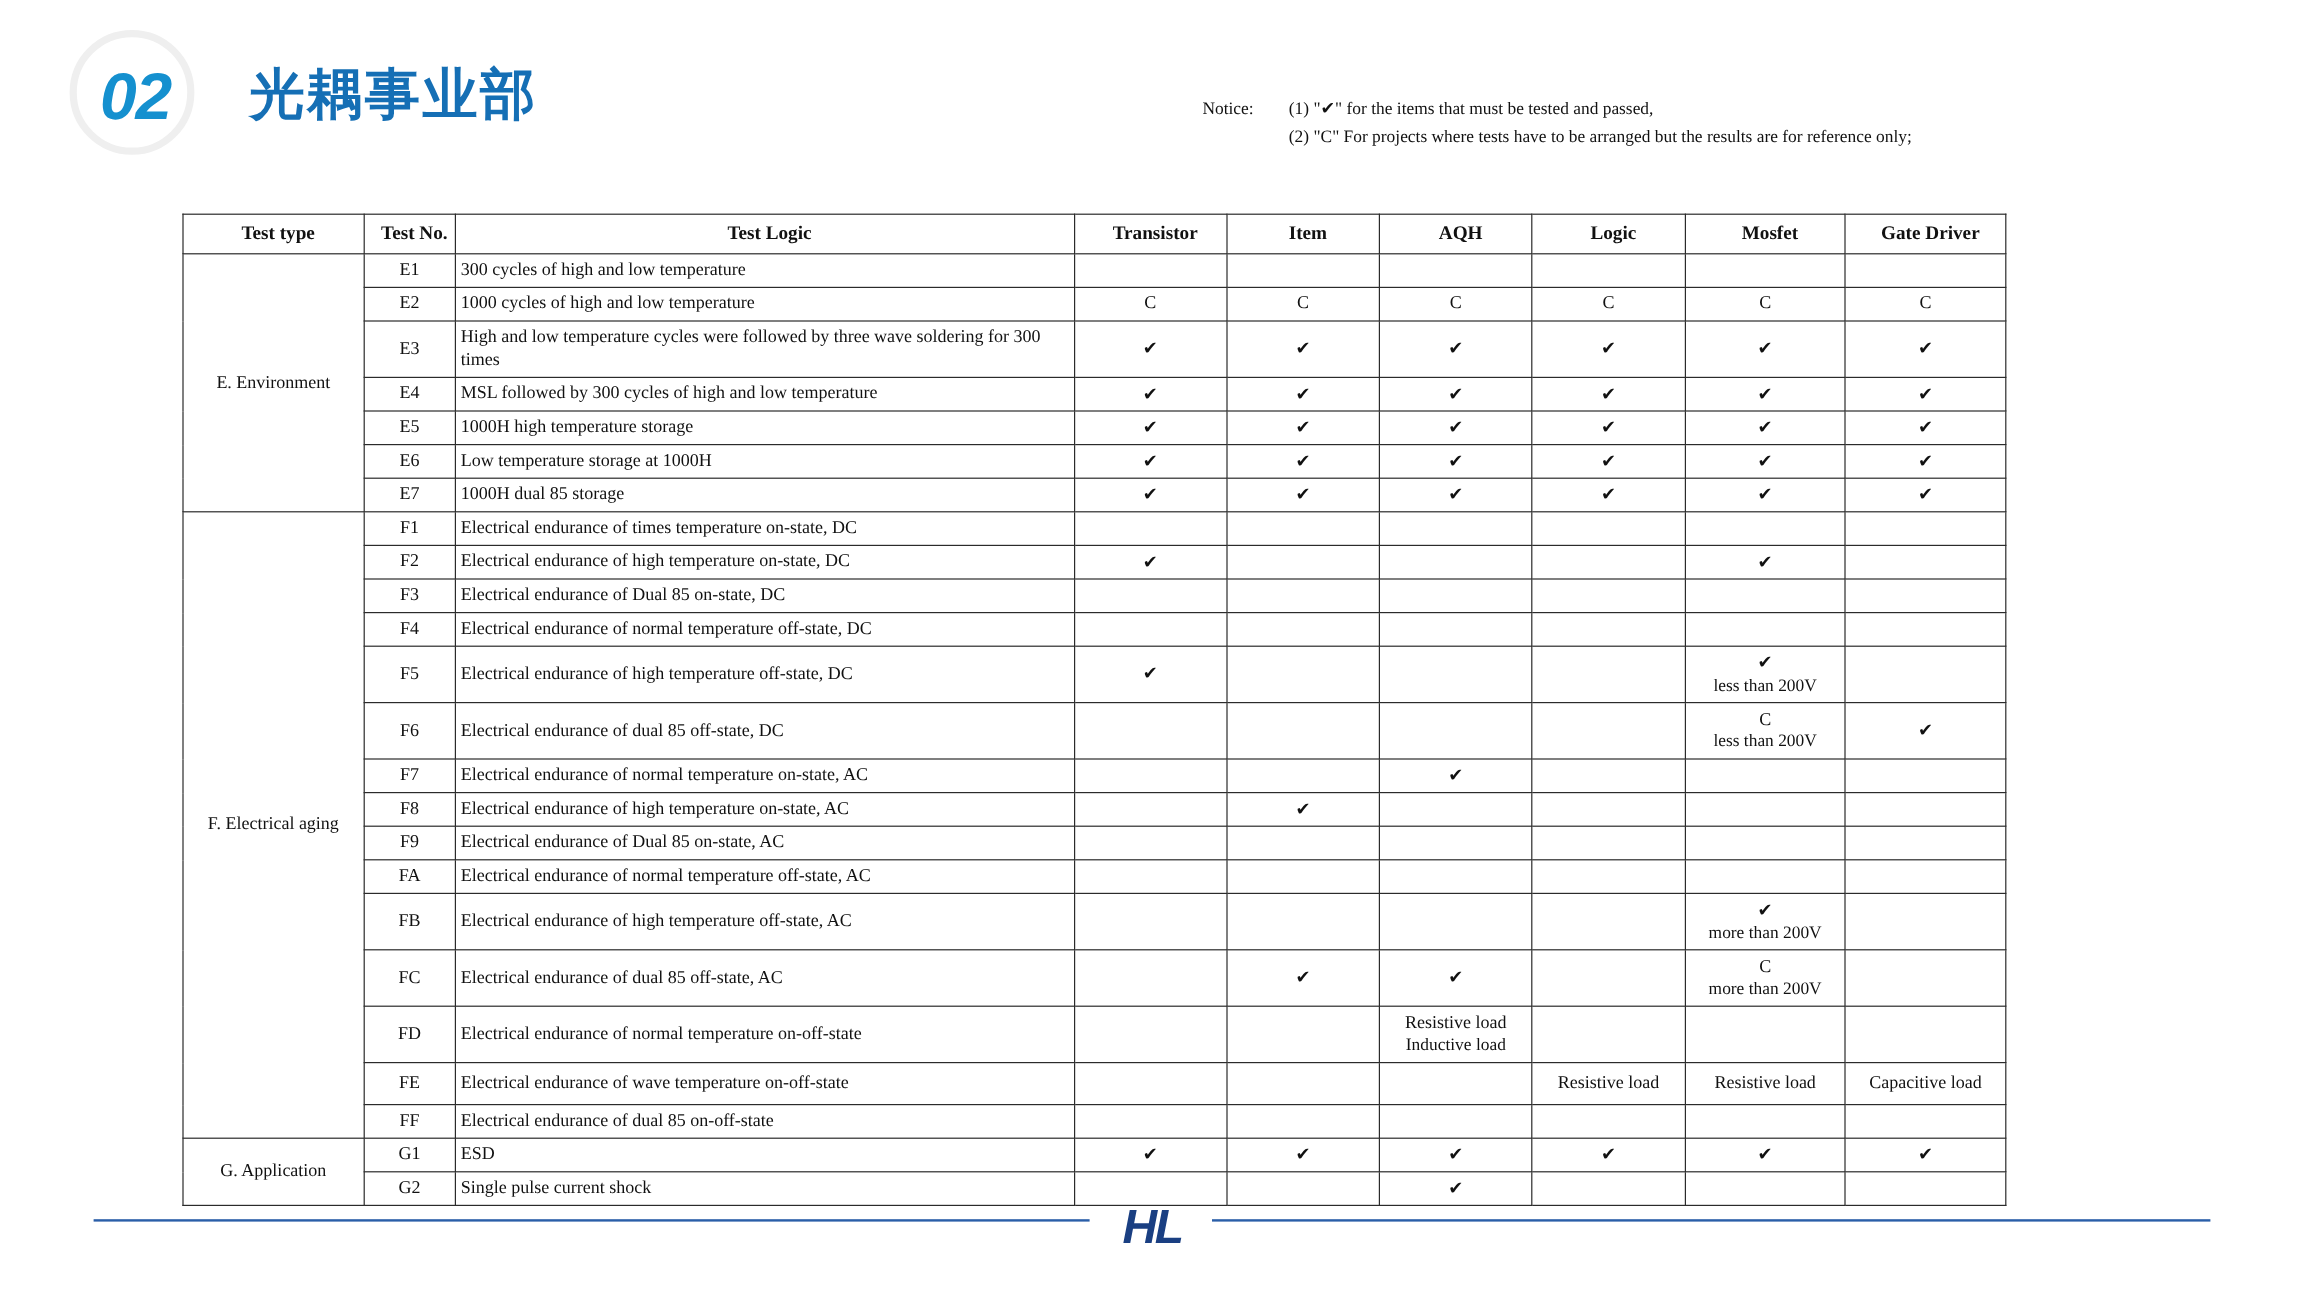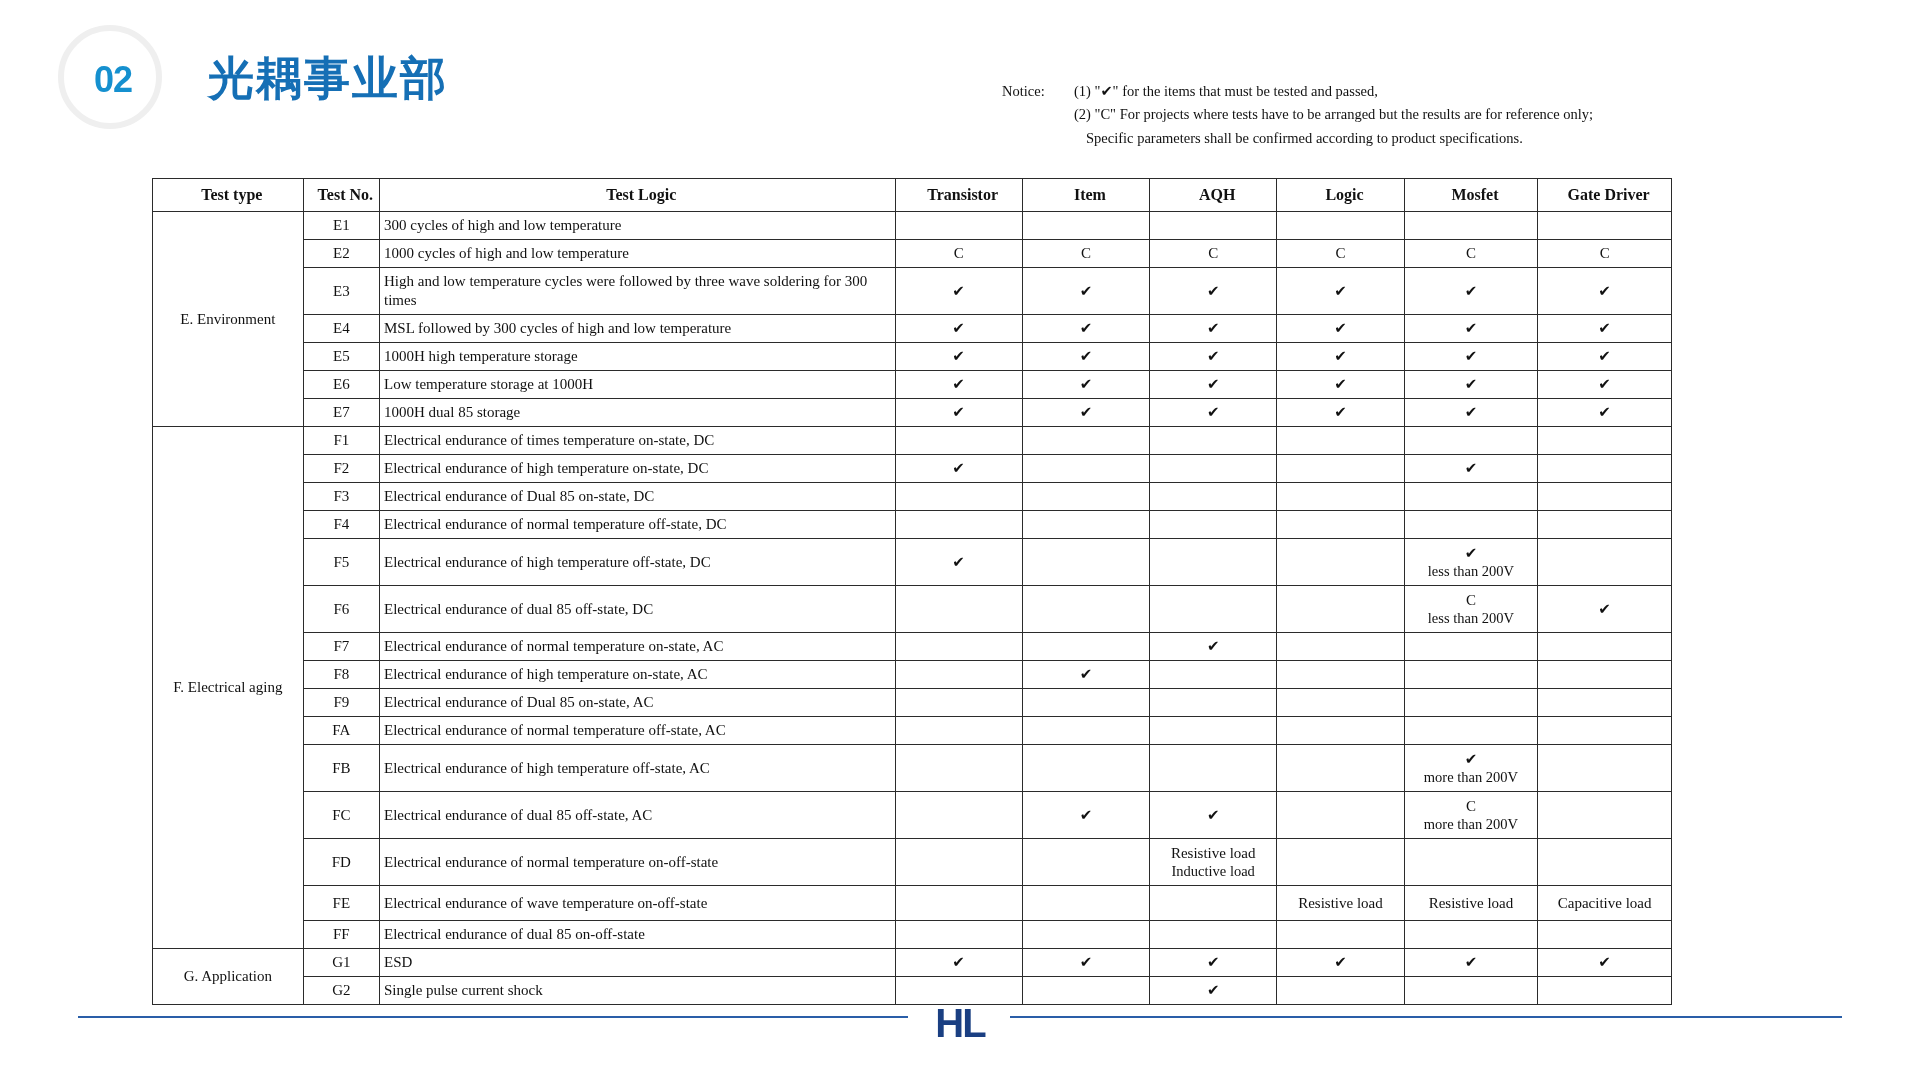--- a/index.html
+++ b/index.html
@@ -46,21 +46,22 @@
     position: absolute;
     left: 0;
     top: 0;
     width: 110px;
     height: 110px;
     display: flex;
     align-items: center;
     justify-content: center;
     font-family: "Liberation Sans", sans-serif;
     font-weight: bold;
-    font-size: 36px;
+    font-style: italic;
+    font-size: 55px;
     color: #1590cf;
     letter-spacing: -1px;
   }
   .section-title {
     position: absolute;
     left: 208px;
     top: 48px;
     font-family: Liberation Mono, monospace;
     font-size: 46px;
     font-weight: bold;
@@ -180,20 +181,21 @@
     position: absolute;
     left: 905px;
     top: 0px;
     width: 110px;
     height: 58px;
     display: flex;
     align-items: center;
     justify-content: center;
     font-family: "Liberation Sans", sans-serif;
     font-weight: bold;
+    font-style: italic;
     font-size: 40px;
     color: #1a3f82;
     letter-spacing: -2px;
   }
 </style>
 </head>
 <body>
 
 <div class="header">
   <div class="badge-wrap">
@@ -201,21 +203,20 @@
     <div class="badge-num">02</div>
   </div>
   <div class="section-title">光耦事业部</div>
 </div>
 
 <div class="notice">
   <div class="notice-label">Notice:</div>
   <div class="notice-lines">
     <div>(1) "✔" for the items that must be tested and passed,</div>
     <div>(2) "C" For projects where tests have to be arranged but the results are for reference only;</div>
-    <div class="notice-indent">Specific parameters shall be confirmed according to product specifications.</div>
   </div>
 </div>
 
 <div class="table-wrap">
   <table class="matrix">
     <colgroup>
       <col class="col-type">
         <col class="col-no">
         <col class="col-item">
       <col class="col-mark">

